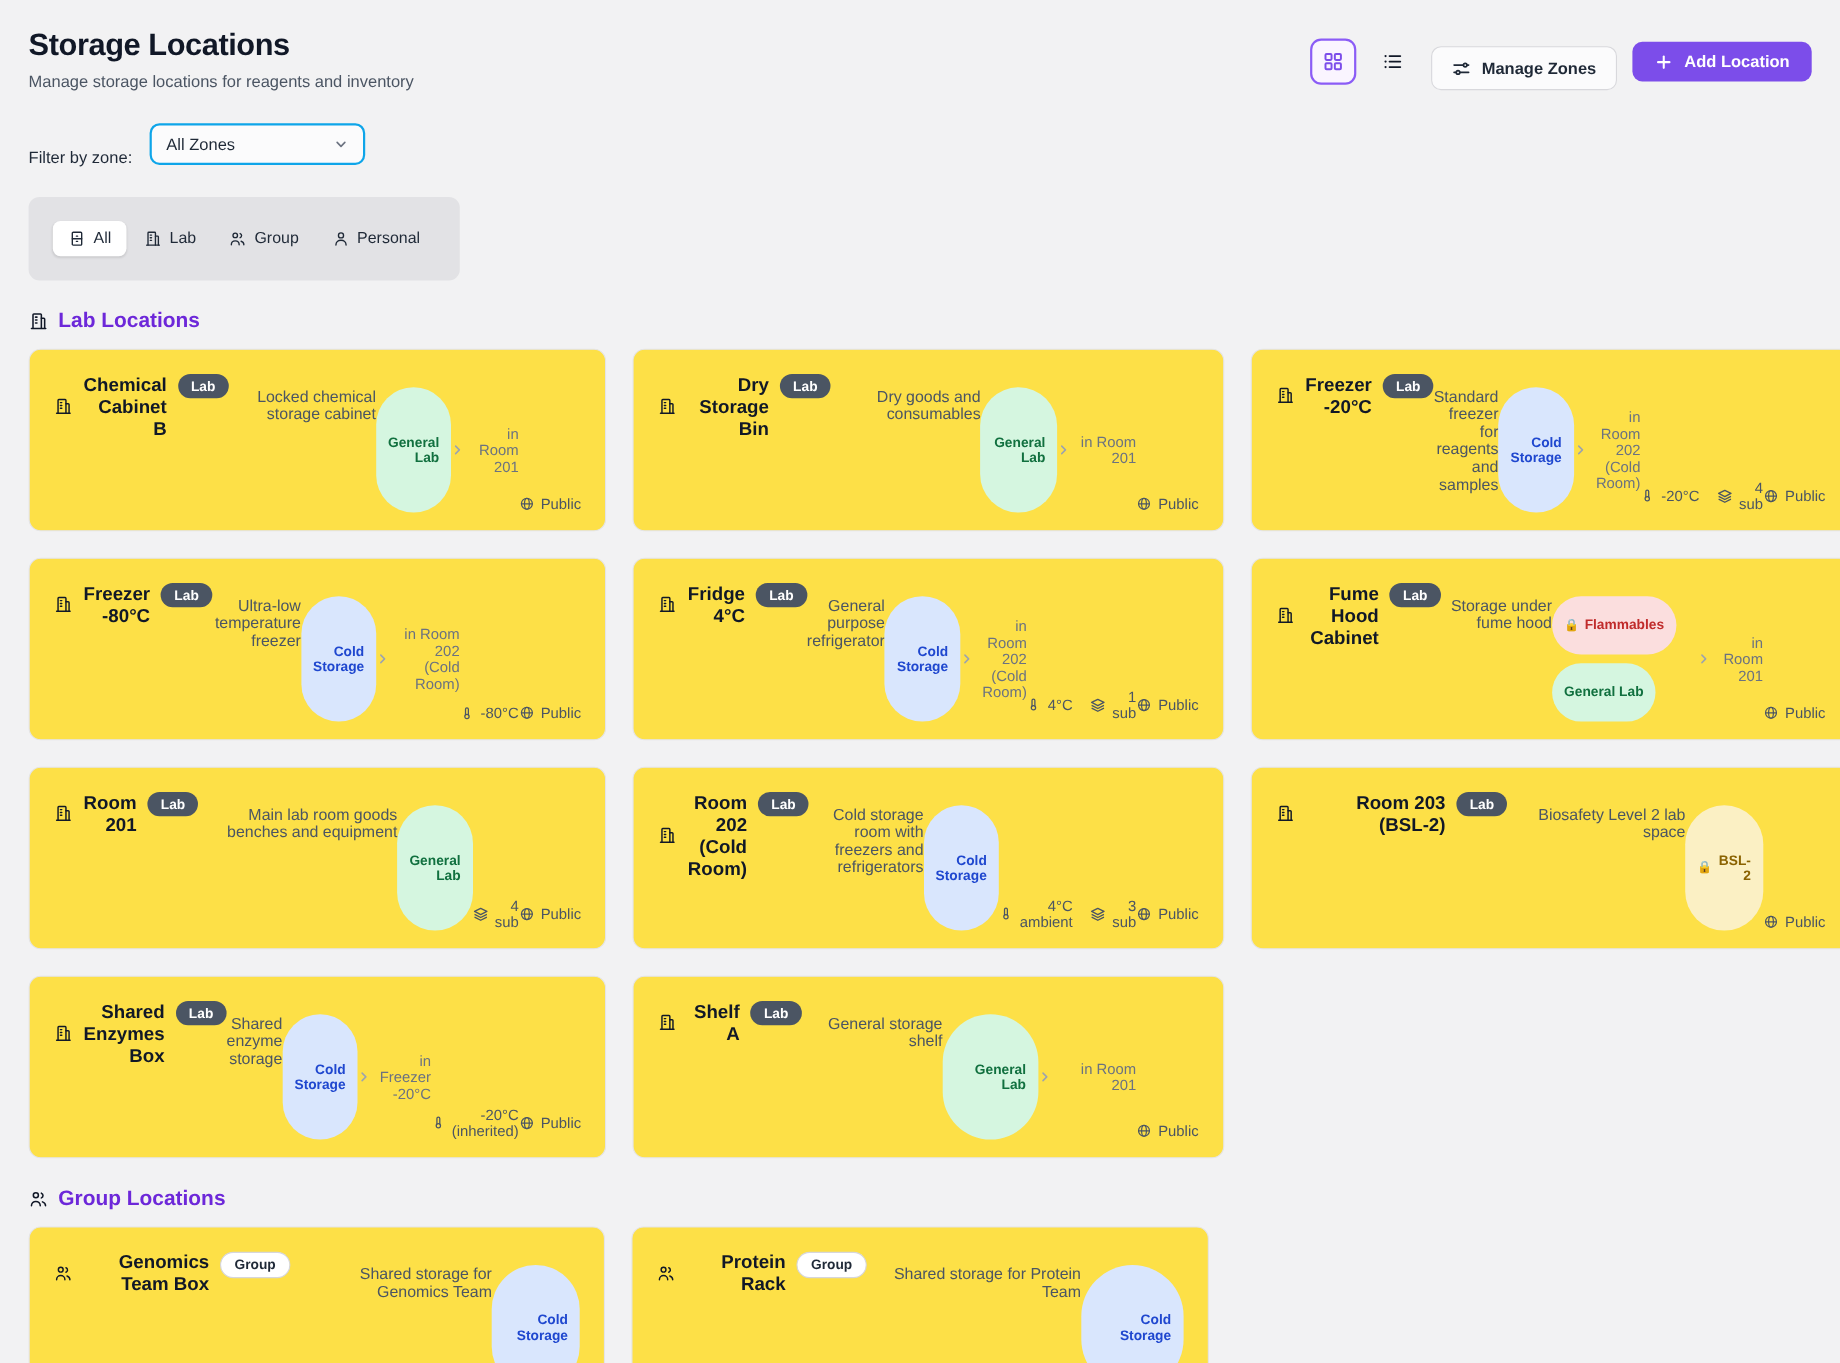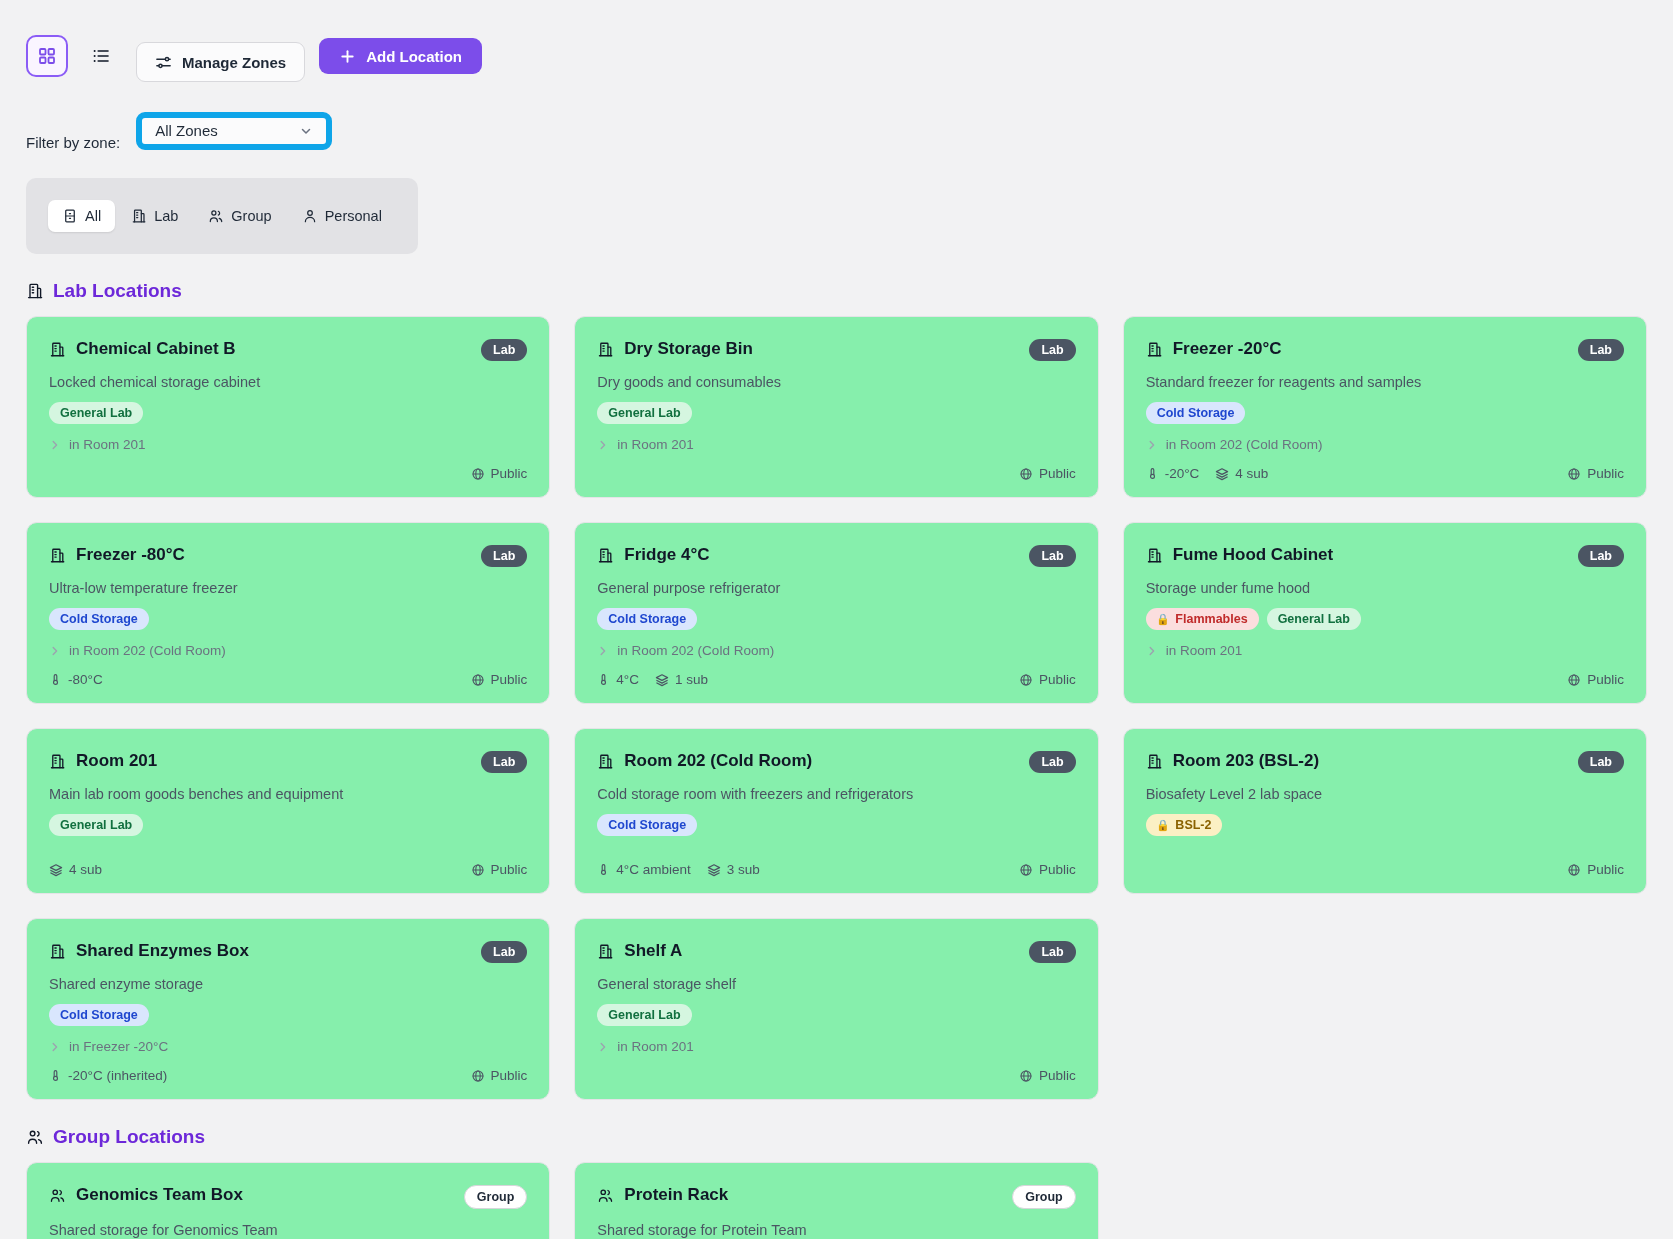--- a/index.html
+++ b/index.html
@@ -33,21 +33,21 @@
   .btn-primary {
     height: 36px; display: flex; align-items: center; gap: 10px;
     padding: 0 20px; border: none; border-radius: 9px;
     background: #7c4dea; font-size: 15px; font-weight: bold; color: #ffffff; cursor: pointer;
   }
 
   
   .filter-row { display: flex; align-items: center; gap: 16px; margin-top: 28px; }
   .filter-label { font-size: 15px; color: #1f2937; margin-top: 24px; }
   .select-box {
-    width: 196px; height: 38px; border: 6px solid #0ea5e9; border-radius: 9px;
+    width: 196px; height: 38px; border: 2px solid #0ea5e9; border-radius: 9px;
     background: #fbfbfc; display: flex; align-items: center; justify-content: space-between;
     padding: 0 13px; font-size: 15px; color: #1f2937; cursor: pointer;
   }
 
   
   .tabs {
     display: inline-flex; align-items: center; gap: 2px; margin-top: 27px;
     background: #e2e2e5; border-radius: 10px; padding: 22px;
   }
   .tab {
@@ -59,23 +59,23 @@
 
   
   .section-head {
     display: flex; align-items: center; gap: 9px;
     margin: 26px 0 14px 0; font-size: 19px; font-weight: bold; color: #6d28d9;
   }
 
   
   .grid { display: grid; grid-template-columns: repeat(3, 1fr); gap: 24px; }
   .card {
-    background: #86efac; border: 1px solid #e4e4e7; border-radius: 11px;
+    background: #fde047; border: 1px solid #e4e4e7; border-radius: 11px;
     padding: 22px 22px 16px 22px; min-height: 166px;
-    display: flex; flex-direction: column;
+    display: flex; flex-direction: row; text-align: right;
   }
   .card-top { display: flex; align-items: flex-start; justify-content: space-between; gap: 10px; }
   .card-title { display: flex; align-items: center; gap: 10px; font-size: 17px; font-weight: bold; color: #111827; }
   .badge-type {
     font-size: 12.5px; font-weight: bold; border-radius: 999px; padding: 4px 12px; white-space: nowrap;
   }
   .badge-lab { background: #4b5563; color: #ffffff; }
   .badge-group { background: #ffffff; color: #1f2937; border: 1px solid #d6d6da; }
   .card-desc { font-size: 14.5px; color: #4b5563; margin-top: 13px; }
   .tag-row { display: flex; flex-wrap: wrap; gap: 8px; margin-top: 12px; }
@@ -94,20 +94,24 @@
   .vis { display: flex; align-items: center; gap: 6px; color: #4b5563; }
   .ico { display: inline-flex; align-items: center; justify-content: center; }
 </style>
 </head>
 <body>
 
 <div class="page">
 
   
   <div class="header-row">
+    <div>
+      <div class="page-title">Storage Locations</div>
+      <div class="page-subtitle">Manage storage locations for reagents and inventory</div>
+    </div>
 
     <div class="header-actions">
       <div class="view-toggle">
         <button class="vt-btn active">
           <span class="ico">
             <svg width="18" height="18" viewBox="0 0 18 18" fill="none" stroke="#7c4dea" stroke-width="1.8">
               <rect x="2" y="2" width="5.5" height="5.5" rx="1"></rect>
               <rect x="10.5" y="2" width="5.5" height="5.5" rx="1"></rect>
               <rect x="2" y="10.5" width="5.5" height="5.5" rx="1"></rect>
               <rect x="10.5" y="10.5" width="5.5" height="5.5" rx="1"></rect>

